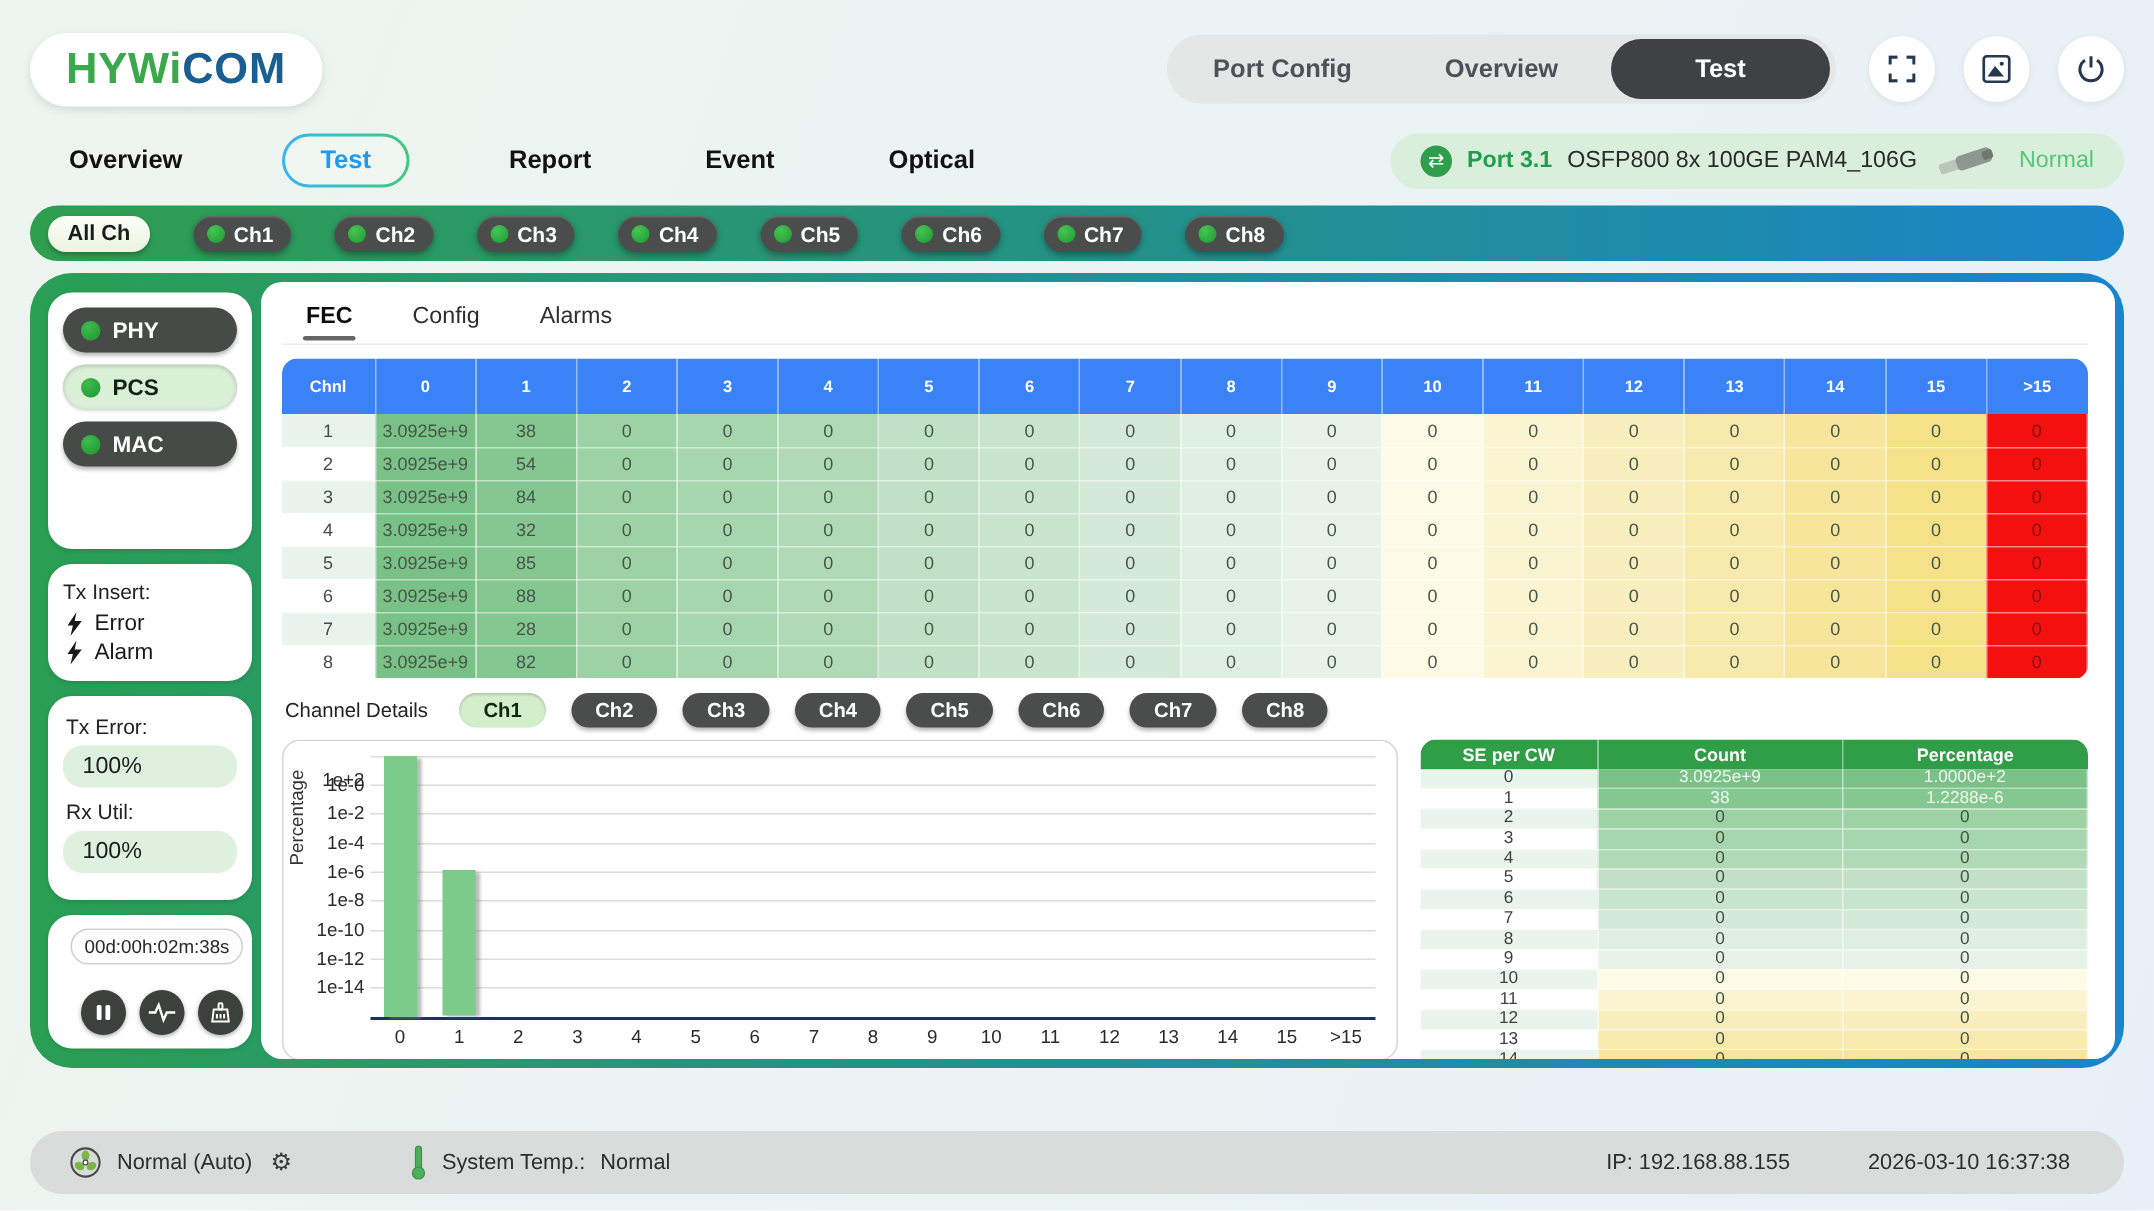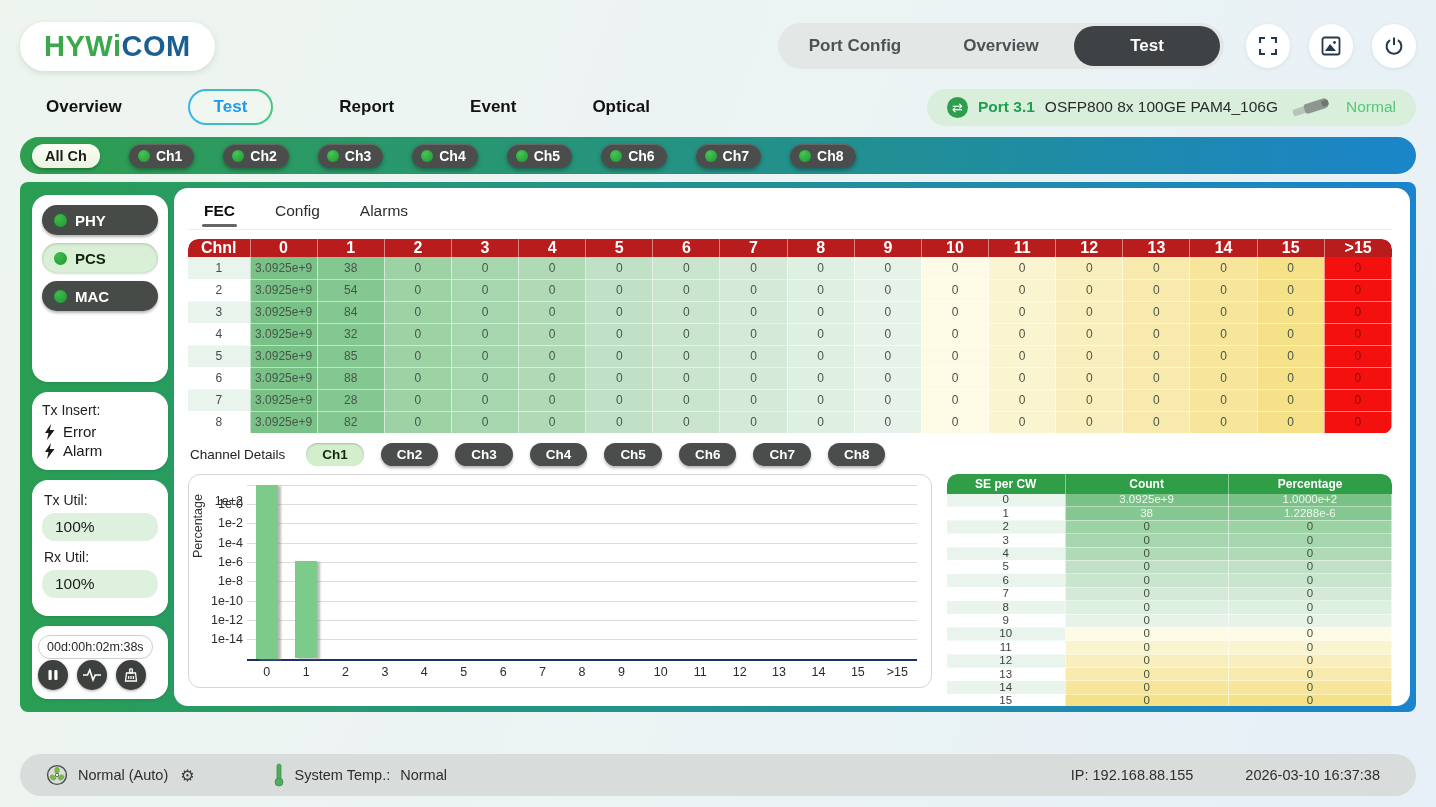--- a/index.html
+++ b/index.html
@@ -31,48 +31,48 @@
   .port-status { color:#55c878; font-size:15.5px; margin-left:2px; }
   .module-icon { transform:rotate(-18deg); margin:0 4px; }
 
   
   .channel-bar { margin-top:10px; height:37px; border-radius:19px; background:linear-gradient(90deg,#2e9e4e 0%,#23918b 55%,#1a85c9 100%); display:flex; align-items:center; padding:0 12px; gap:29px; }
   .allch-pill { background:linear-gradient(180deg,#fdfef8,#e9f4dd); border-radius:13px; padding:4px 13px; font-size:14.5px; font-weight:bold; color:#1c1c1c; box-shadow:0 2px 3px rgba(0,0,0,.25); cursor:pointer; }
   .ch-pill { background:#4a4d4b; border-radius:13px; padding:4px 12px 4px 9px; display:flex; align-items:center; gap:6px; color:#fff; font-size:14px; font-weight:bold; box-shadow:0 2px 4px rgba(0,0,0,.35), inset 0 1px 0 rgba(255,255,255,.15); cursor:pointer; }
   .ch-dot { width:12px; height:12px; border-radius:50%; background:radial-gradient(circle at 35% 30%,#45c653,#1f9730); }
 
   
-  .main-panel { margin-top:8px; height:530px; border-radius:8px; background:linear-gradient(90deg,#2a9e52 0%,#23928e 45%,#1a84cd 100%); padding:6px; display:flex; }
+  .main-panel { margin-top:8px; height:530px; border-radius:28px; background:linear-gradient(90deg,#2a9e52 0%,#23928e 45%,#1a84cd 100%); padding:6px; display:flex; }
   .sidebar { width:148px; padding:7px 6px 7px 6px; display:flex; flex-direction:column; gap:10px; }
   .side-card { background:#fff; border-radius:16px; padding:10px 10px; box-shadow:0 1px 3px rgba(0,0,0,.12); }
   .layers-card { height:212px; display:flex; flex-direction:column; gap:8px; }
   .layer-pill { height:30px; border-radius:15px; background:#474b48; display:flex; align-items:center; gap:8px; padding:0 12px; color:#fff; font-weight:bold; font-size:15px; box-shadow:0 2px 3px rgba(0,0,0,.3); cursor:pointer; }
   .layer-dot { width:13px; height:13px; border-radius:50%; background:radial-gradient(circle at 35% 30%,#3ebc4d,#1e9630); flex:none; }
   .layer-pill.active { background:#d9efd6; color:#10230f; box-shadow:inset 0 1px 3px rgba(0,0,0,.18), 0 1px 2px rgba(0,0,0,.15); }
   .txinsert-card { font-size:14px; color:#222; }
   .txinsert-title { margin-bottom:4px; }
   .bolt-row { display:flex; align-items:center; gap:8px; font-size:15px; color:#1a1a1a; padding:1px 0 1px 2px; cursor:pointer; }
   .util-card { font-size:14px; color:#222; }
   .util-label { margin:2px 0 5px 2px; }
   .util-value { background:#ddf1de; border-radius:13px; height:28px; display:flex; align-items:center; padding-left:13px; font-size:15.5px; color:#1c1c1c; margin-bottom:8px; }
-  .timer-card { display:flex; flex-direction:column; gap:1px; align-items:flex-start; padding:9px 6px; }
+  .timer-card { display:flex; flex-direction:column; gap:17px; align-items:flex-end; padding:9px 6px; }
   .timer-pill { border:1px solid #cfcfcf; border-radius:13px; background:#fdfdfd; font-size:12.5px; color:#2a2a2a; padding:4px 8px; white-space:nowrap; }
   .timer-btns { display:flex; gap:9px; }
   .circle-btn { width:30px; height:30px; border-radius:50%; background:#3d413e; display:flex; align-items:center; justify-content:center; cursor:pointer; box-shadow:0 1px 3px rgba(0,0,0,.35); }
 
   .content { flex:1; background:#fff; border-radius:14px; padding:8px 18px 0 14px; overflow:hidden; display:flex; flex-direction:column; }
   .fec-tabs { display:flex; gap:36px; height:34px; align-items:flex-start; border-bottom:1px solid #ededed; padding-left:14px; }
   .fec-tab { font-size:15.5px; color:#2e2e2e; cursor:pointer; position:relative; padding:6px 2px; }
   .fec-tab.active { font-weight:bold; color:#0d0d0d; }
   .fec-tab.active::after { content:""; position:absolute; left:0; right:0; bottom:-1px; height:3px; background:#666; border-radius:2px; }
 
   
   .fec-table-wrap { margin-top:9px; border-radius:10px; overflow:hidden; }
   table.fec { width:100%; border-collapse:collapse; table-layout:fixed; }
-  table.fec th { background:#b91c1c; color:#fff; font-size:16px; font-weight:bold; height:14px; border-right:1px solid rgba(255,255,255,.45); }
+  table.fec th { background:#3b82f6; color:#fff; font-size:11px; font-weight:bold; height:37px; border-right:1px solid rgba(255,255,255,.45); }
   table.fec th:first-child { width:62px; border-top-left-radius:10px; }
   table.fec th:last-child { border-right:none; border-top-right-radius:10px; }
   table.fec td { text-align:center; font-size:12px; color:#47564a; height:22px; border-right:1px solid rgba(255,255,255,.55); border-bottom:1px solid rgba(255,255,255,.5); }
   table.fec td.chnl { background:#fff; color:#4a4a4a; }
   table.fec tr.alt td.chnl { background:#e9f5ec; }
   table.fec td.over15 { color:#7d1212; }
 
   
   .details-row { display:flex; align-items:center; margin-top:9px; gap:17px; padding-left:2px; }
   .details-label { font-size:13.5px; color:#222; margin-right:4px; }
@@ -230,21 +230,21 @@
         </div>
         <div class="bolt-row">
           <svg width="11" height="16" viewBox="0 0 11 16">
               <path d="M7 0 L1 9 H4.6 L3 16 L10.5 6 H5.8 Z" fill="#1a1a1a"></path>
             </svg>
           <span>Alarm</span>
         </div>
       </div>
 
       <div class="side-card util-card">
-        <div class="util-label">Tx Util:</div>
+        <div class="util-label">Tx Error:</div>
         <div class="util-value">100%</div>
         <div class="util-label">Rx Util:</div>
         <div class="util-value">100%</div>
       </div>
 
       <div class="side-card timer-card">
         <div class="timer-pill">00d:00h:02m:38s</div>
         <div class="timer-btns">
           <div class="circle-btn">
             <svg width="12" height="12" viewBox="0 0 12 12">

